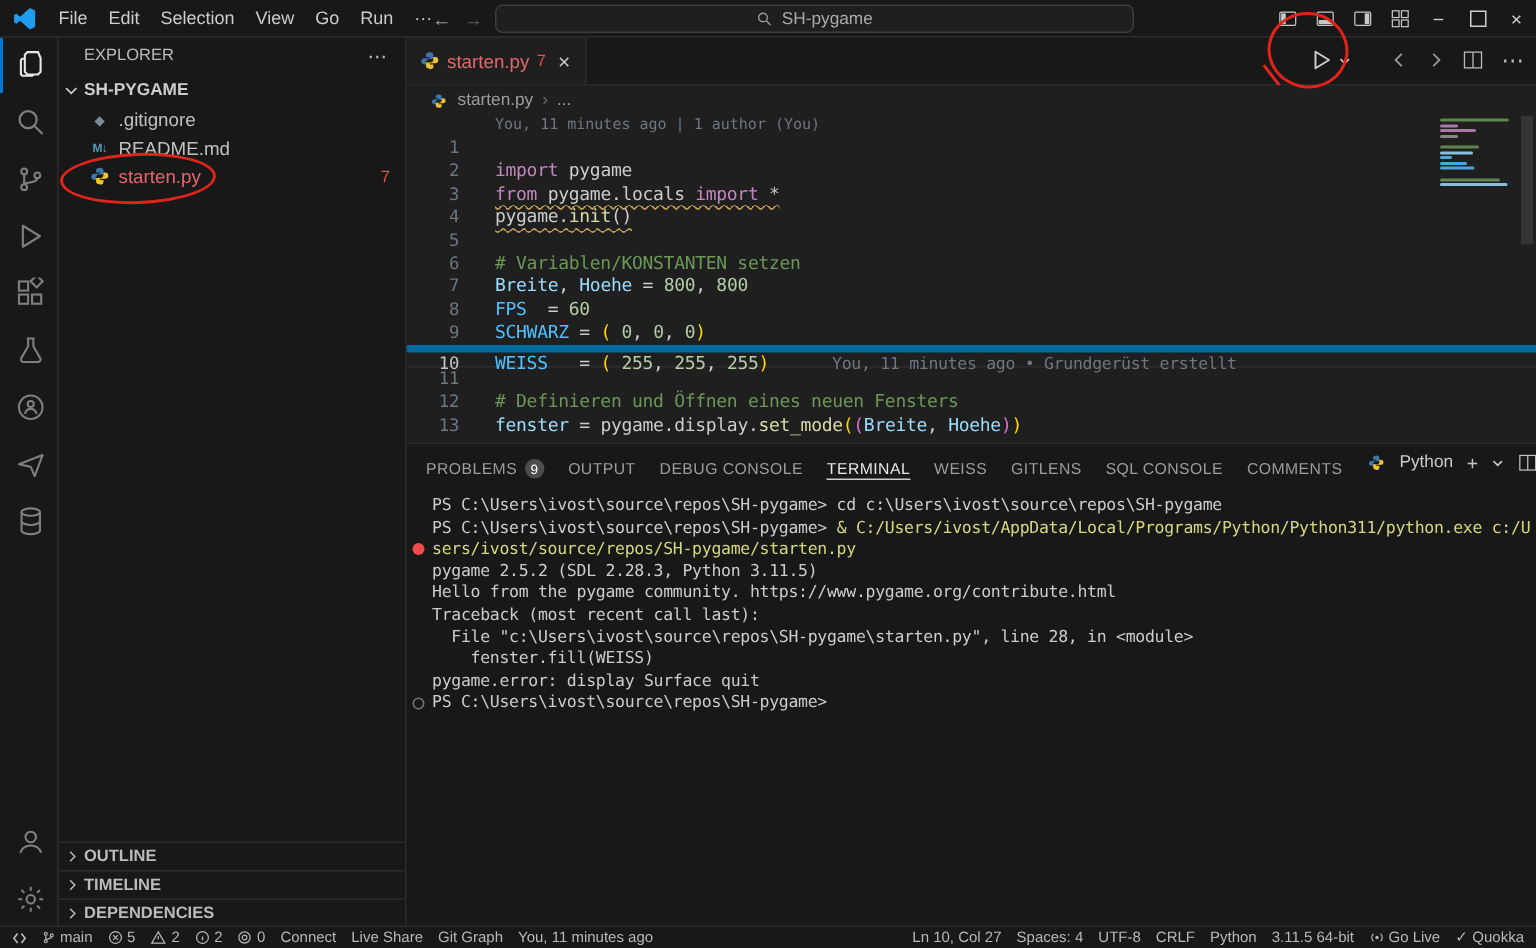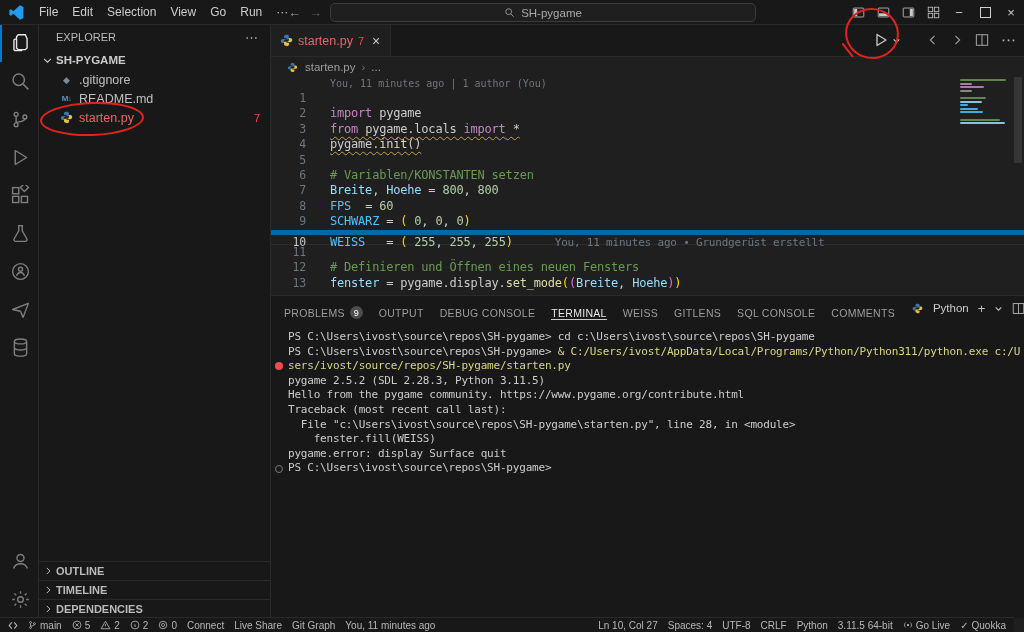--- a/index.html
+++ b/index.html
@@ -90,21 +90,21 @@
   .pa-ico{cursor:pointer;color:#c5c5c5;font-size:13px;display:flex;align-items:center;}
   .terminal{flex:1;padding-top:10px;font-family:"DejaVu Sans Mono","Liberation Mono",monospace;font-size:11px;
             letter-spacing:-0.2px;color:#cccccc;overflow:hidden;}
   .t-line{display:flex;align-items:center;height:14.6px;line-height:14.6px;white-space:pre;}
   .t-gutter{width:18px;flex:none;display:flex;align-items:center;justify-content:center;}
   .t-dot{width:8px;height:8px;border-radius:50%;background:#f14c4c;}
   .t-circ{width:8px;height:8px;border-radius:50%;border:1.3px solid #7a7a7a;box-sizing:border-box;}
   .ts-t{color:#cccccc}.ts-y{color:#d7d780}
 
   
-  .statusbar{position:absolute;left:0;right:10px;bottom:0;height:14px;background:#181818;border-top:1px solid #2a2a2a;
+  .statusbar{position:absolute;left:0;right:0;bottom:0;height:14px;background:#181818;border-top:1px solid #2a2a2a;
              display:flex;align-items:center;padding:0 8px;font-size:10px;color:#b8b8b8;overflow:hidden;z-index:6;}
   .sb-left,.sb-right{display:flex;align-items:center;gap:10px;}
   .sb-right{margin-left:auto;}
   .sb-item{display:flex;align-items:center;gap:3px;white-space:nowrap;cursor:pointer;}
 
   
   .anno{position:absolute;border-radius:50%;pointer-events:none;z-index:9;}
   .anno-file{left:40px;top:102px;width:100px;height:30px;border:2.2px solid #e0241b;transform:rotate(-2deg);}
   .anno-run{left:845px;top:8px;width:50px;height:47px;border:2.4px solid #e0241b;transform:rotate(10deg);}
   .anno-tail{position:absolute;left:839px;top:49px;width:17px;height:2.4px;background:#e0241b;

